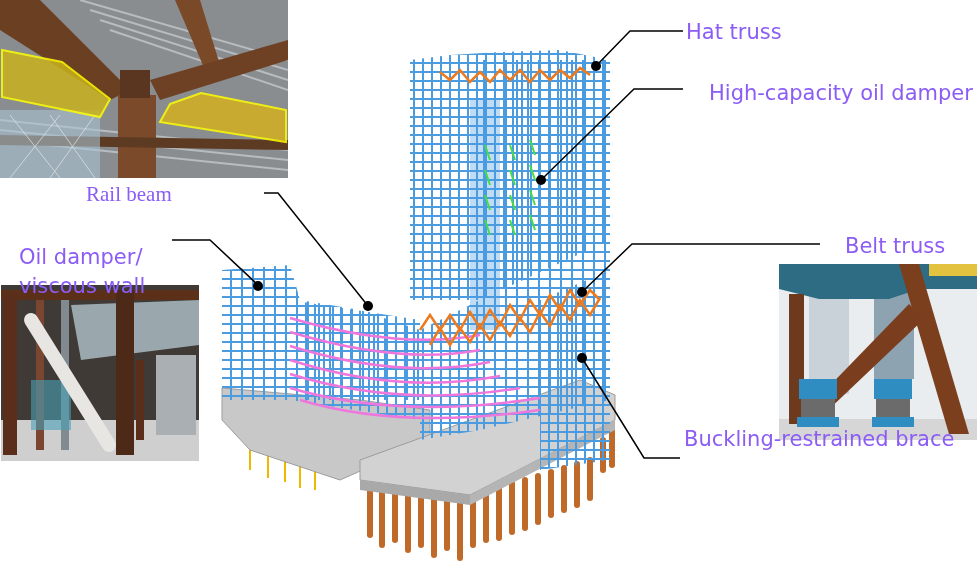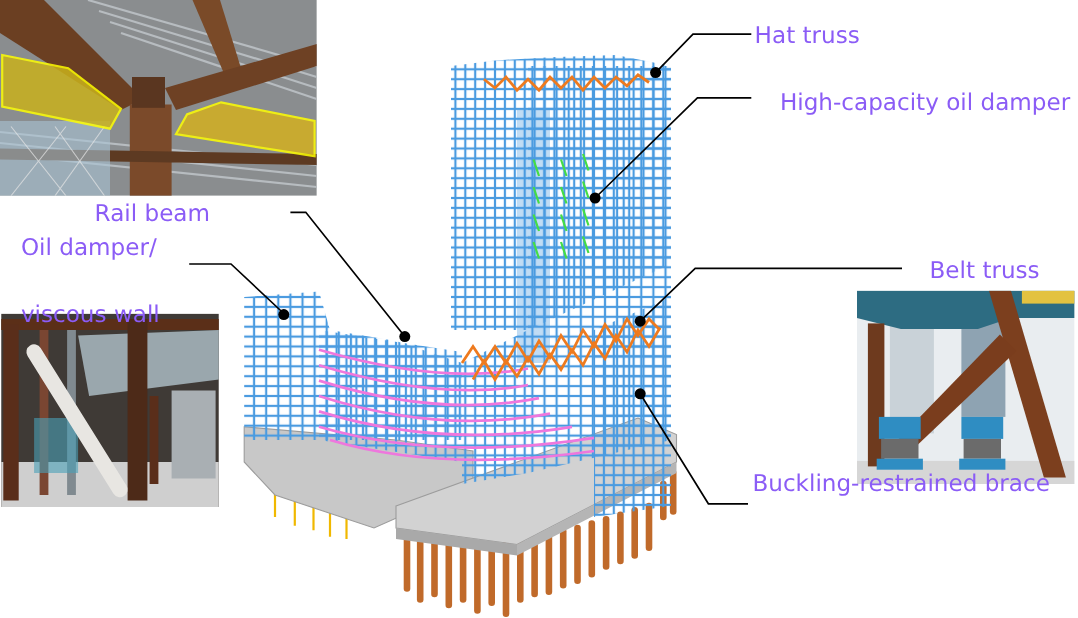--- a/index.html
+++ b/index.html
@@ -189,17 +189,17 @@
     <circle cx="541" cy="180" r="5"></circle>
     <circle cx="368" cy="306" r="5"></circle>
     <circle cx="258" cy="286" r="5"></circle>
     <circle cx="582" cy="292" r="5"></circle>
     <circle cx="582" cy="358" r="5"></circle>
   </g>
 </svg>
 
 <div class="label" style="left:686px;top:19px;">Hat truss</div>
 <div class="label" style="left:686px;top:80px;margin-left:23px;">High-capacity oil damper</div>
-<div class="label" style="left:86px;top:181px;">Rail beam</div>
-<div class="label" style="left:19px;top:212px;">Oil damper/</div>
+<div class="label" style="left:86px;top:181px;font-family:Liberation Serif, serif;">Rail beam</div>
+<div class="label" style="left:19px;top:244px;">Oil damper/</div>
 <div class="label" style="left:19px;top:253px;margin-top:20px;">viscous wall</div>
 <div class="label" style="left:825px;top:233px;margin-left:20px;">Belt truss</div>
 <div class="label" style="left:684px;top:426px;">Buckling-restrained brace</div>
 
 </body></html>

